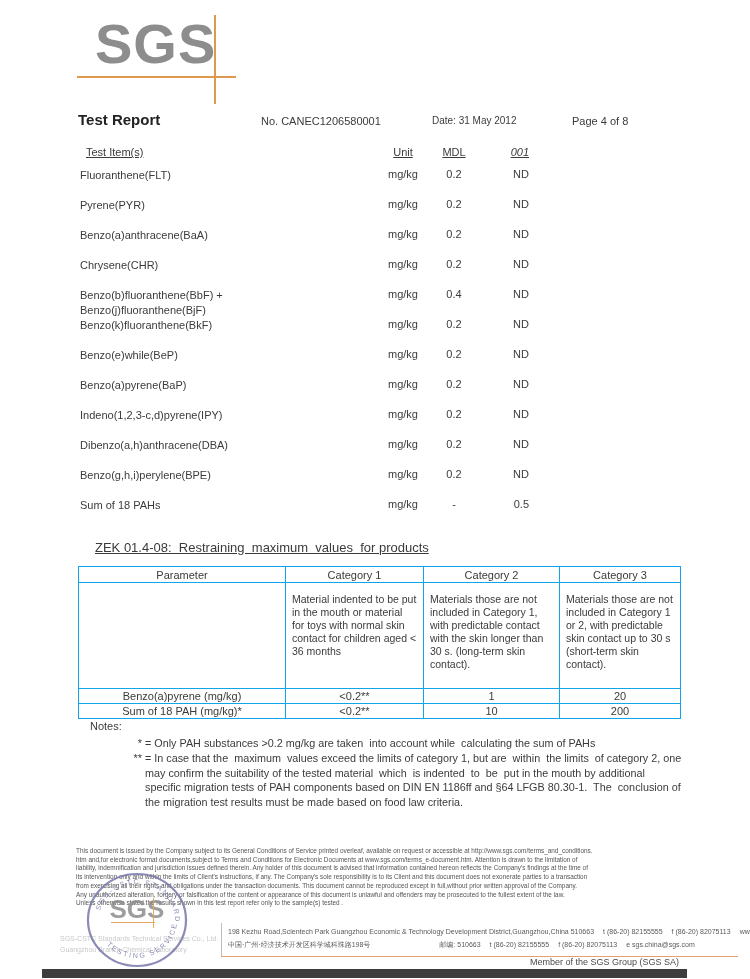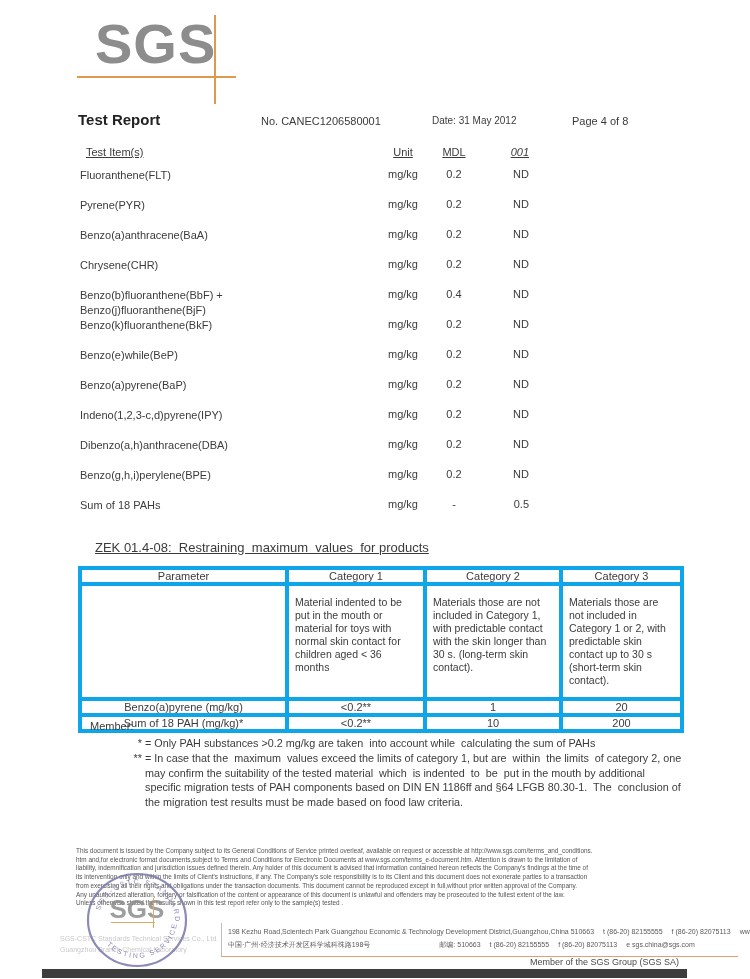--- a/index.html
+++ b/index.html
@@ -30,21 +30,21 @@
   .c-val   { position:absolute; left:409px; width:46px; text-align:right; top:0; }
   .r-head .c-unit, .r-head .c-mdl, .r-head .c-val { top:4px; text-decoration:underline; }
   .i { font-style:italic; }
   
   .zek-title { position:absolute; left:95px; top:540px; font-size:13px;
                text-decoration:underline; white-space:pre; }
   table.zek { position:absolute; left:78px; top:566px; width:602px; border-collapse:collapse;
               table-layout:fixed; font-size:10.5px; color:#3b3b3b; }
   table.zek col.c0 { width:207px; } table.zek col.c1 { width:138px; }
   table.zek col.c2 { width:136px; } table.zek col.c3 { width:121px; }
-  table.zek th, table.zek td { border:4px solid #0ea5e9; }
+  table.zek th, table.zek td { border:1px solid #0ea5e9; }
   table.zek th { height:16px; font-weight:normal; font-size:11px; text-align:center; }
   table.zek tr.desc td { height:106px; vertical-align:top; text-align:left;
                          padding:10px 6px; line-height:13px; }
   table.zek tr.vals td { height:15px; text-align:center; font-size:11px; }
   
   .notes-label { position:absolute; left:90px; top:720px; font-size:11px; }
   .notes { position:absolute; left:130px; top:736px; width:552px; font-size:10.8px; }
   .note { display:flex; line-height:14.8px; }
   .note .marker { width:15px; text-align:right; padding-right:3px; flex:none; }
   .note .ntext  { flex:1; white-space:pre-wrap; }
@@ -187,21 +187,21 @@
     </tr>
     <tr class="vals">
       <td>Sum of 18 PAH (mg/kg)*</td>
       <td>&lt;0.2**</td>
       <td>10</td>
       <td>200</td>
     </tr>
   </tbody>
     </table>
 
-  <div class="notes-label">Member:</div>
+  <div class="notes-label">Notes:</div>
   <div class="notes">
     <div class="note">
       <span class="marker">*</span>
       <span class="ntext">= Only PAH substances &gt;0.2 mg/kg are taken  into account while  calculating the sum of PAHs</span>
     </div>
     <div class="note">
       <span class="marker">**</span>
       <span class="ntext">= In case that the  maximum  values exceed the limits of category 1, but are  within  the limits  of category 2, one may confirm the suitability of the tested material  which  is indented  to  be  put in the mouth by additional specific migration tests of PAH components based on DIN EN 1186ff and §64 LFGB 80.30-1.  The  conclusion of the migration test results must be made based on food law criteria.</span>
     </div>
   </div>

